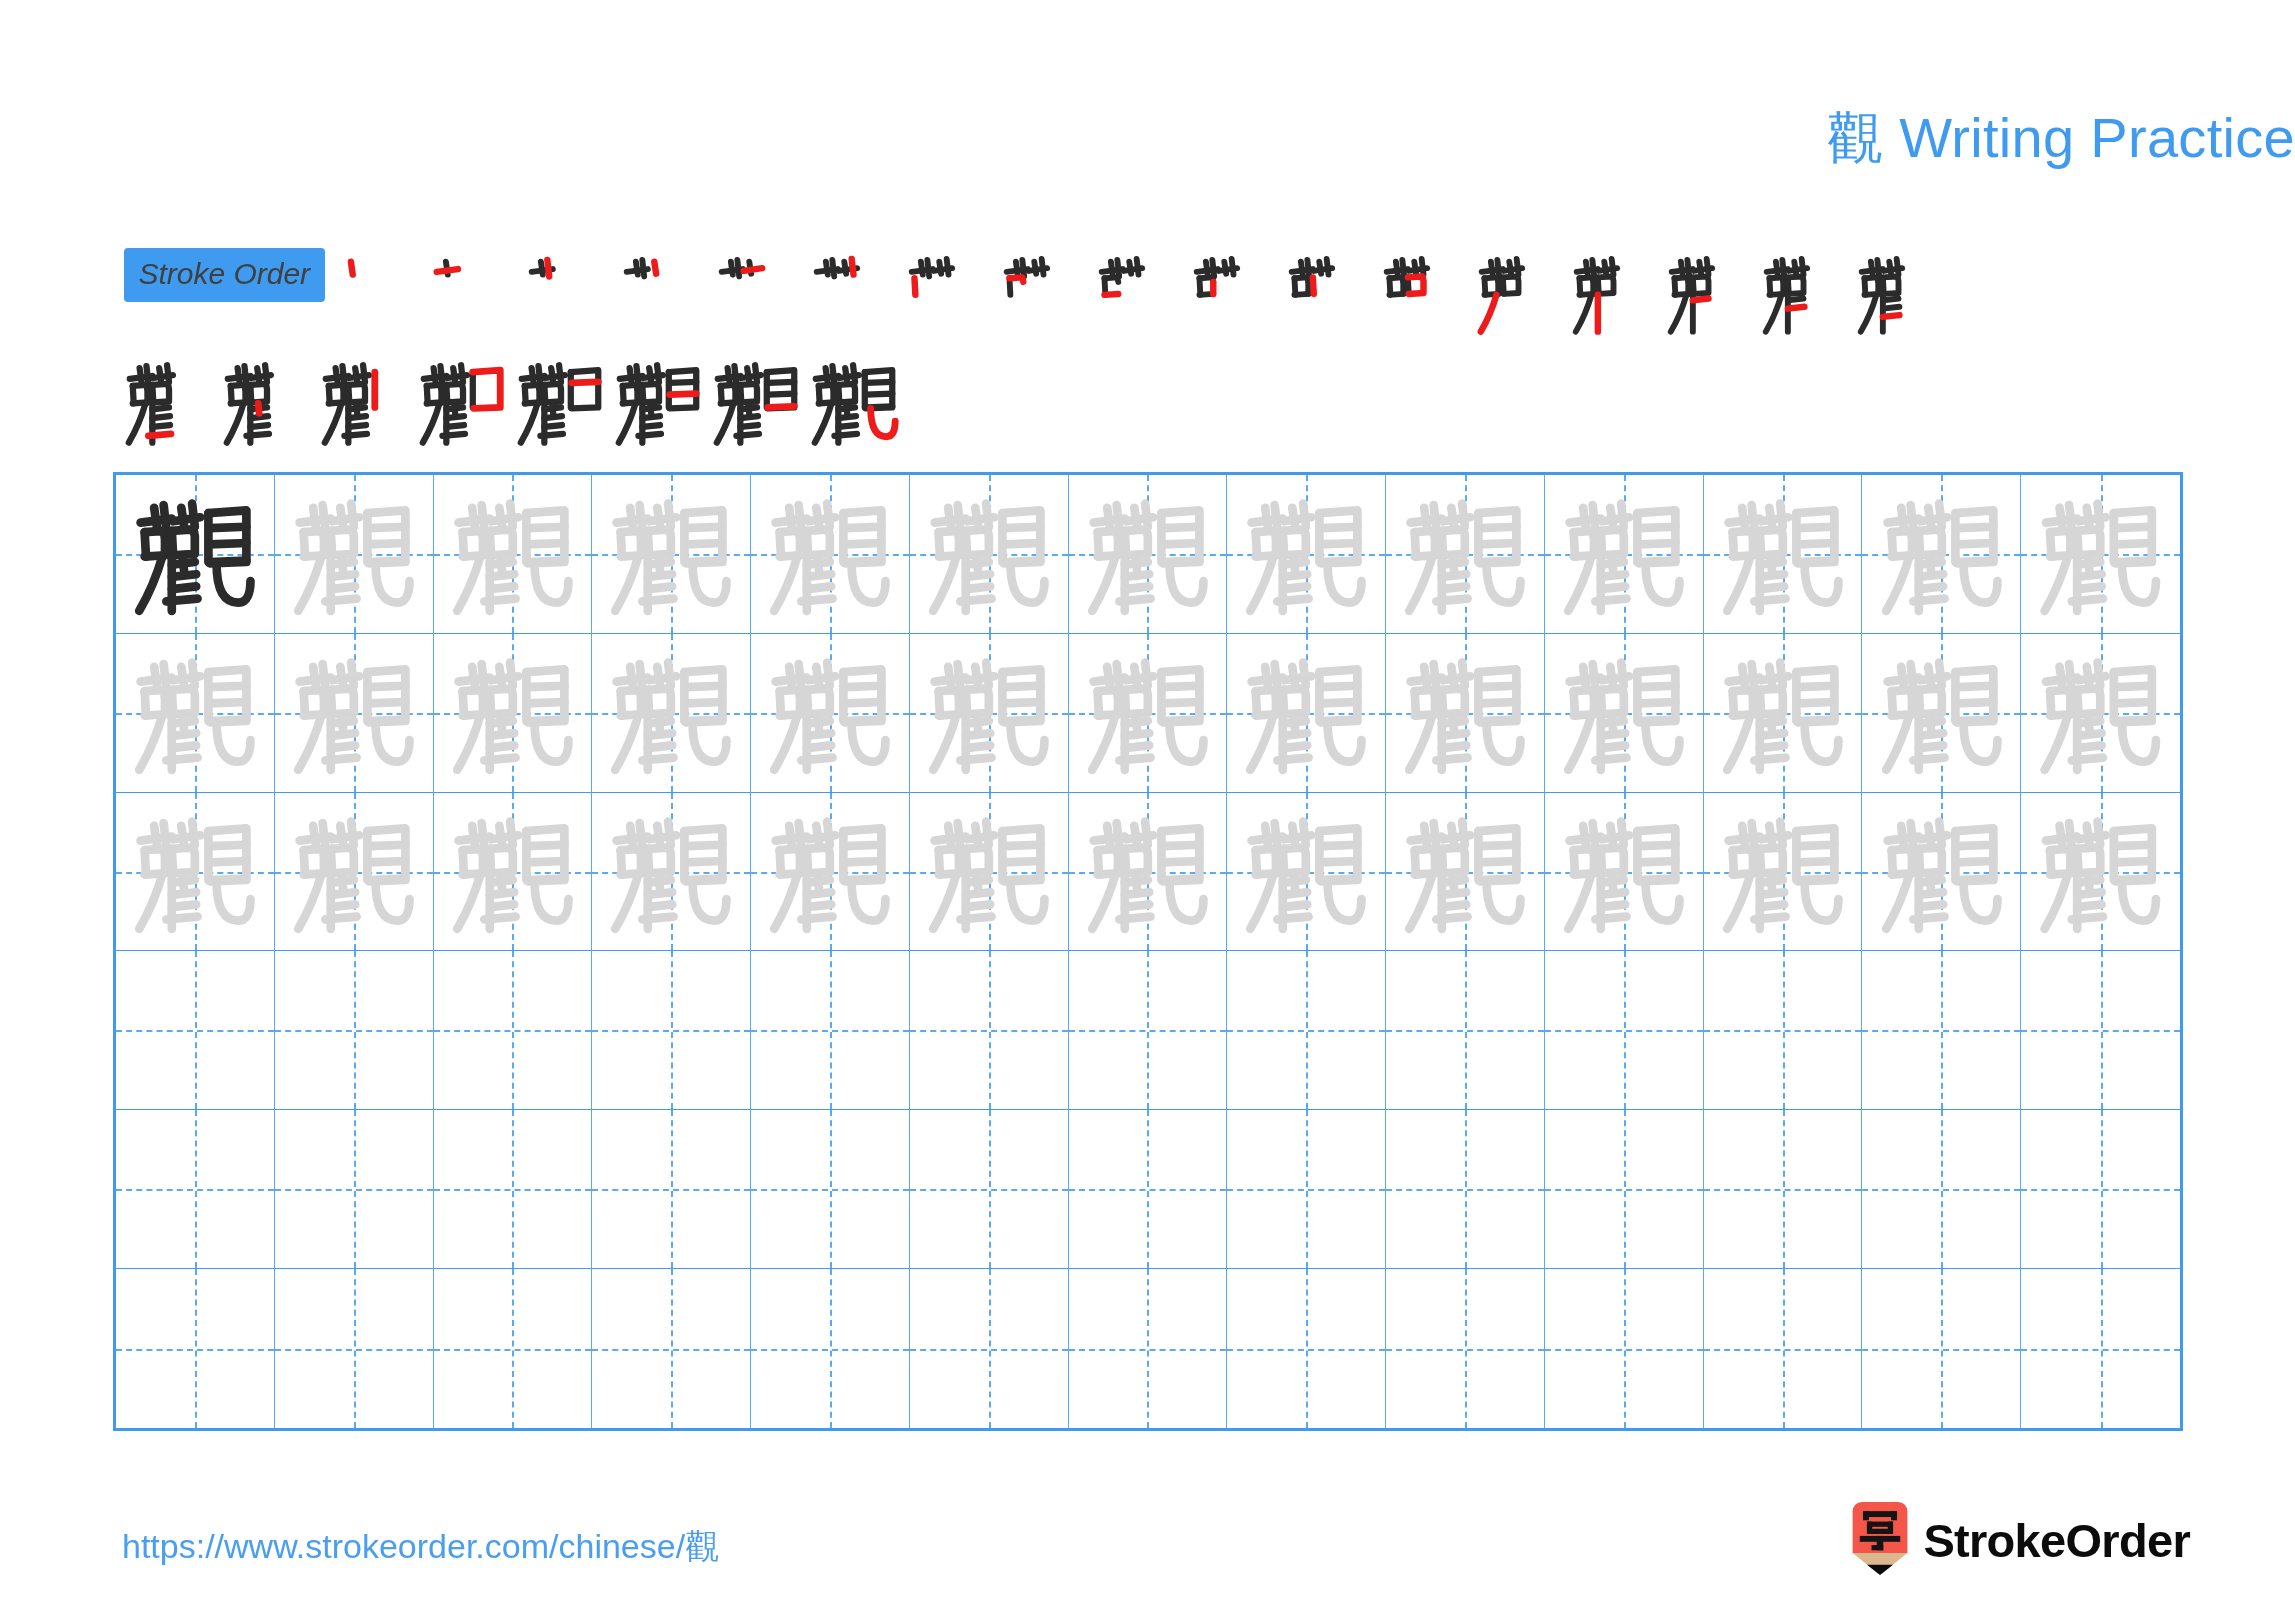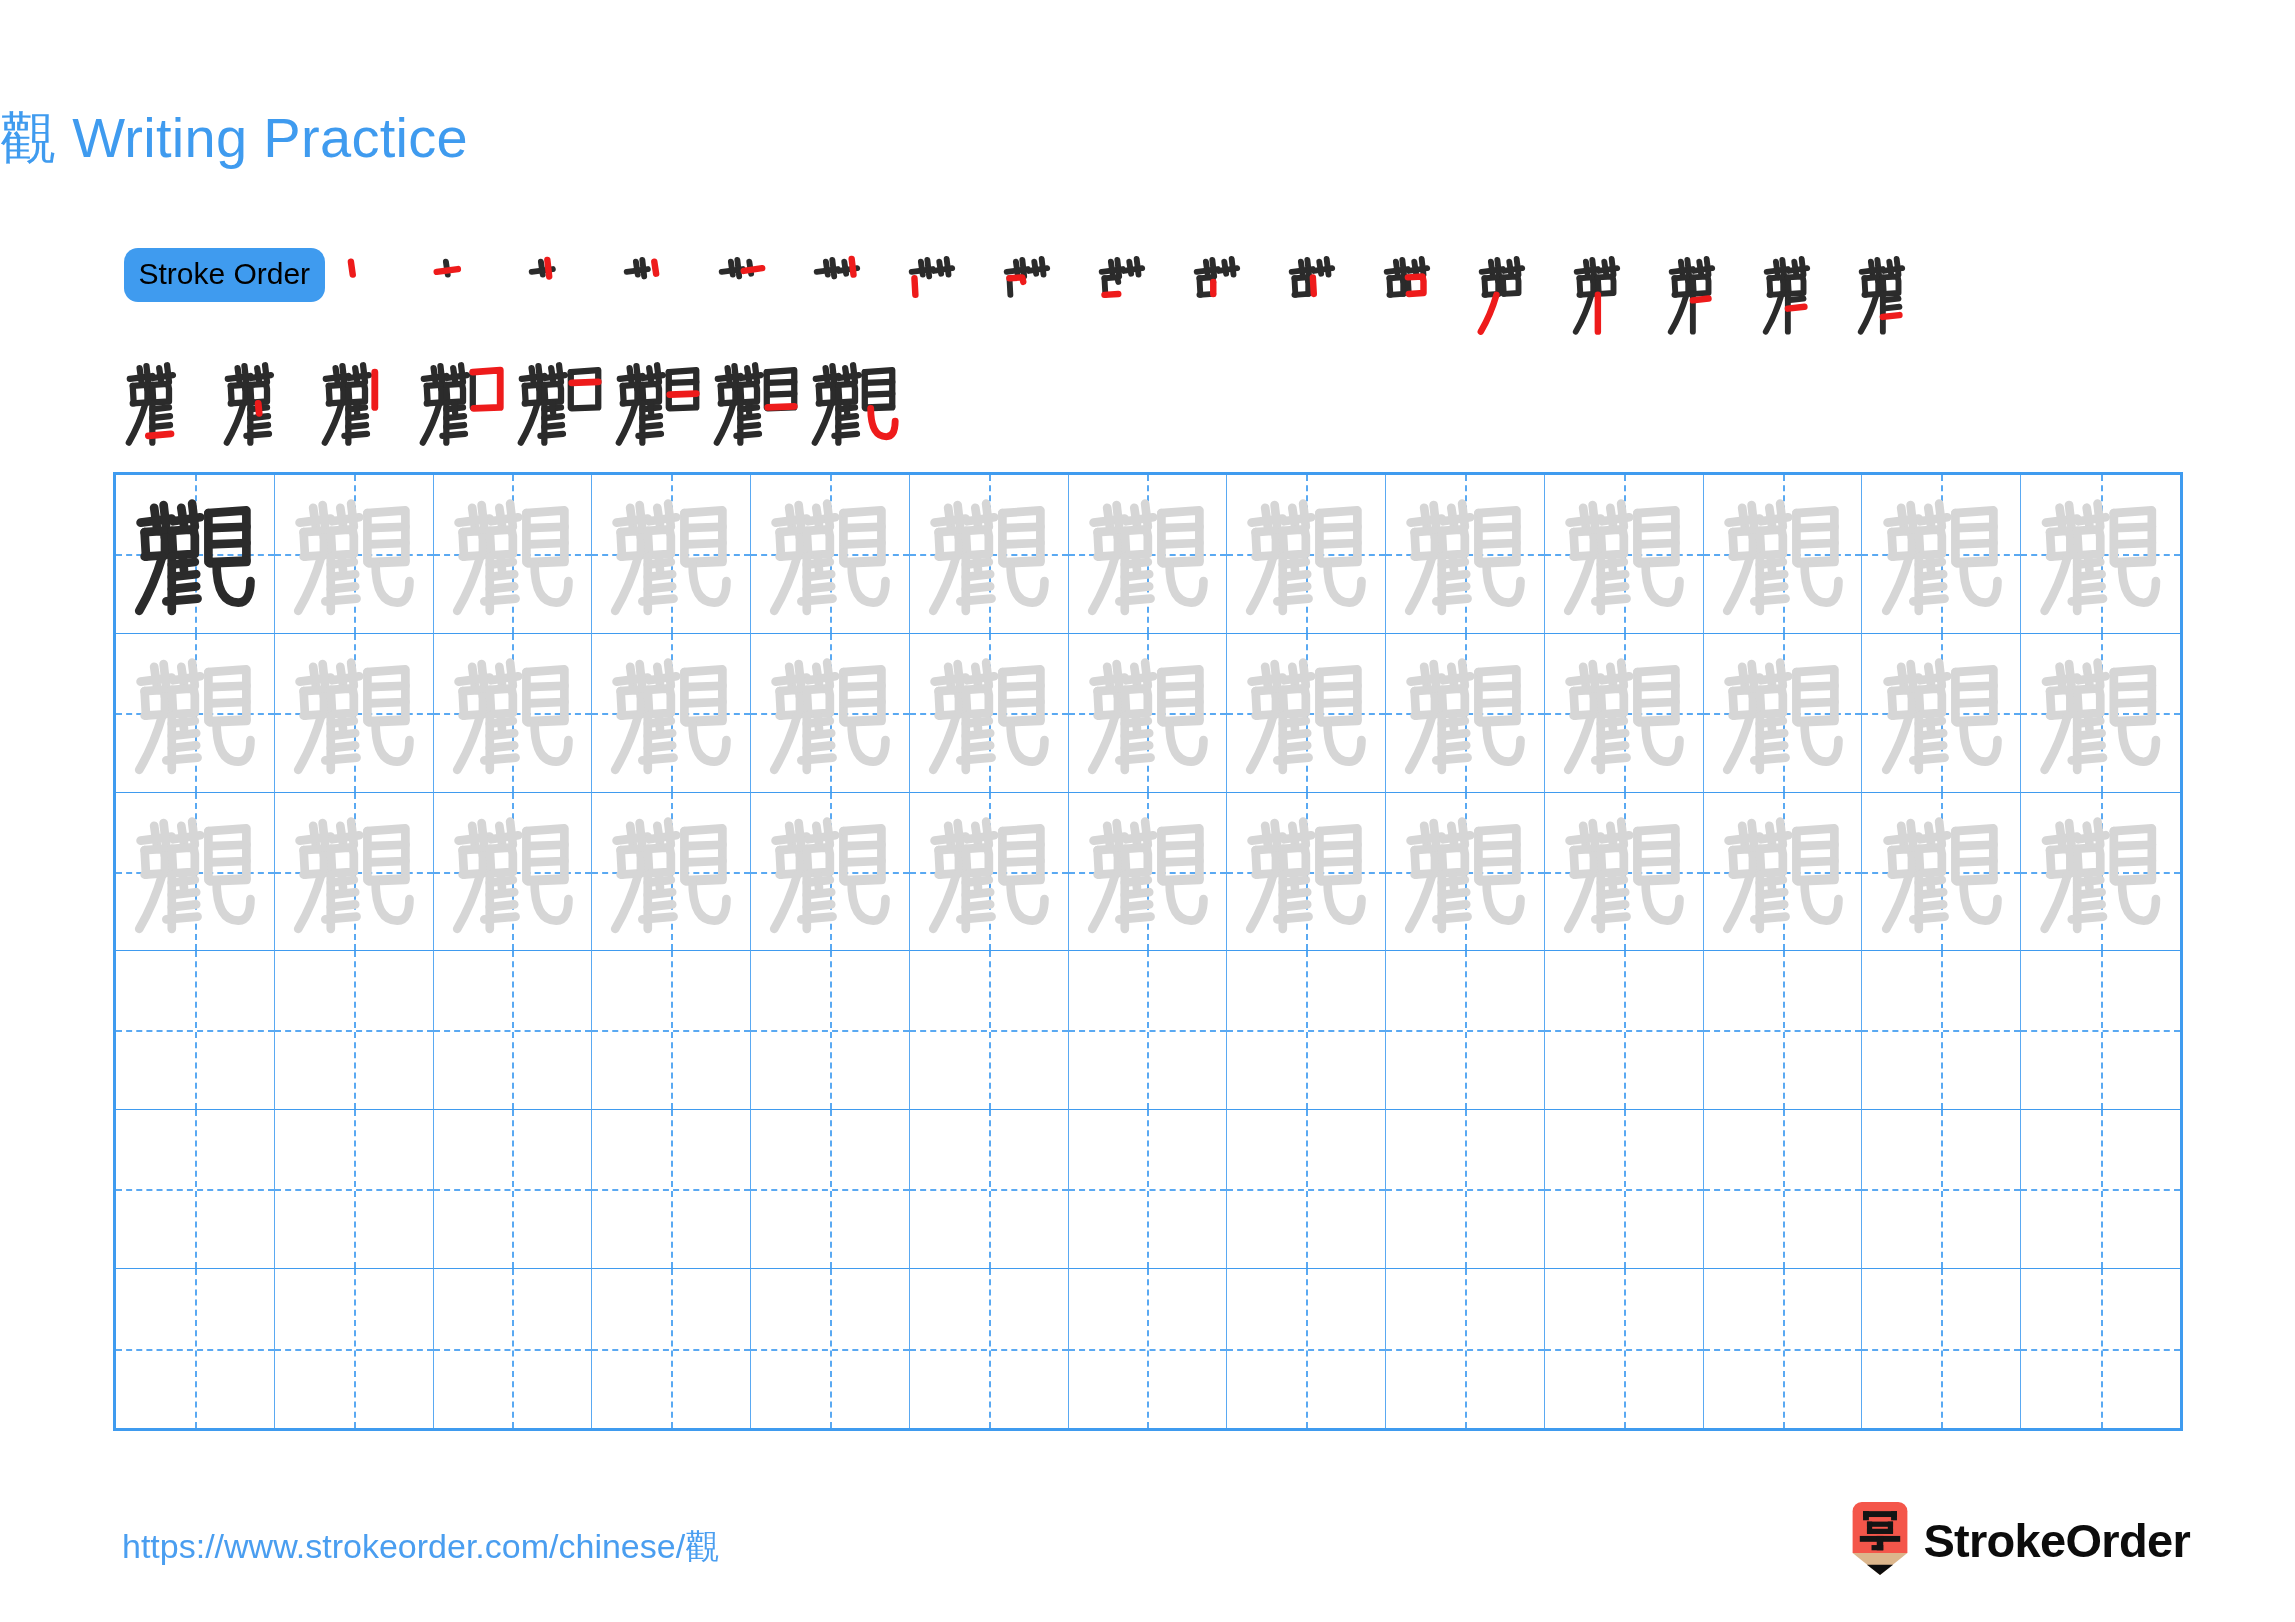--- a/index.html
+++ b/index.html
@@ -14,21 +14,21 @@
     font-family: "Liberation Sans", sans-serif;
     overflow: hidden;
   }
 
   
   #title-bar {
     position: absolute;
     top: 110px;
     left: 0;
     width: 100%;
-    text-align: left;
+    text-align: right;
     font-size: 56px;
     line-height: 1;
     color: #3f9bef;
     font-weight: 400;
     letter-spacing: 0.3px;
     white-space: nowrap;
   }
   #title-bar .t-char {
     font-family: "DejaVu Sans", sans-serif;
   }
@@ -36,29 +36,30 @@
   
   #stroke-order-block {
     position: absolute;
     top: 247px;
     left: 124px;
     width: 2068px;
   }
   #stroke-badge {
     display: inline-block;
     background: #3f9bef;
-    color: #000000;
+    color: #404040;
     font-size: 30px;
     line-height: 1;
     padding: 10.5px 14.4px 13px 14.4px;
-    border-radius: 14px;
+    border-radius: 4px;
     vertical-align: top;
     margin-right: 6.5px;
     position: relative;
     top: 1.3px;
+    font-style: italic;
   }
   .so-row {
     position: relative;
     white-space: nowrap;
   }
   .so-row-1 { height: 97px; }
   .so-row-2 { height: 105px; margin-top: 6.5px; margin-left: -3.9px; }
   .so-cell {
     display: inline-block;
     width: 95px;

